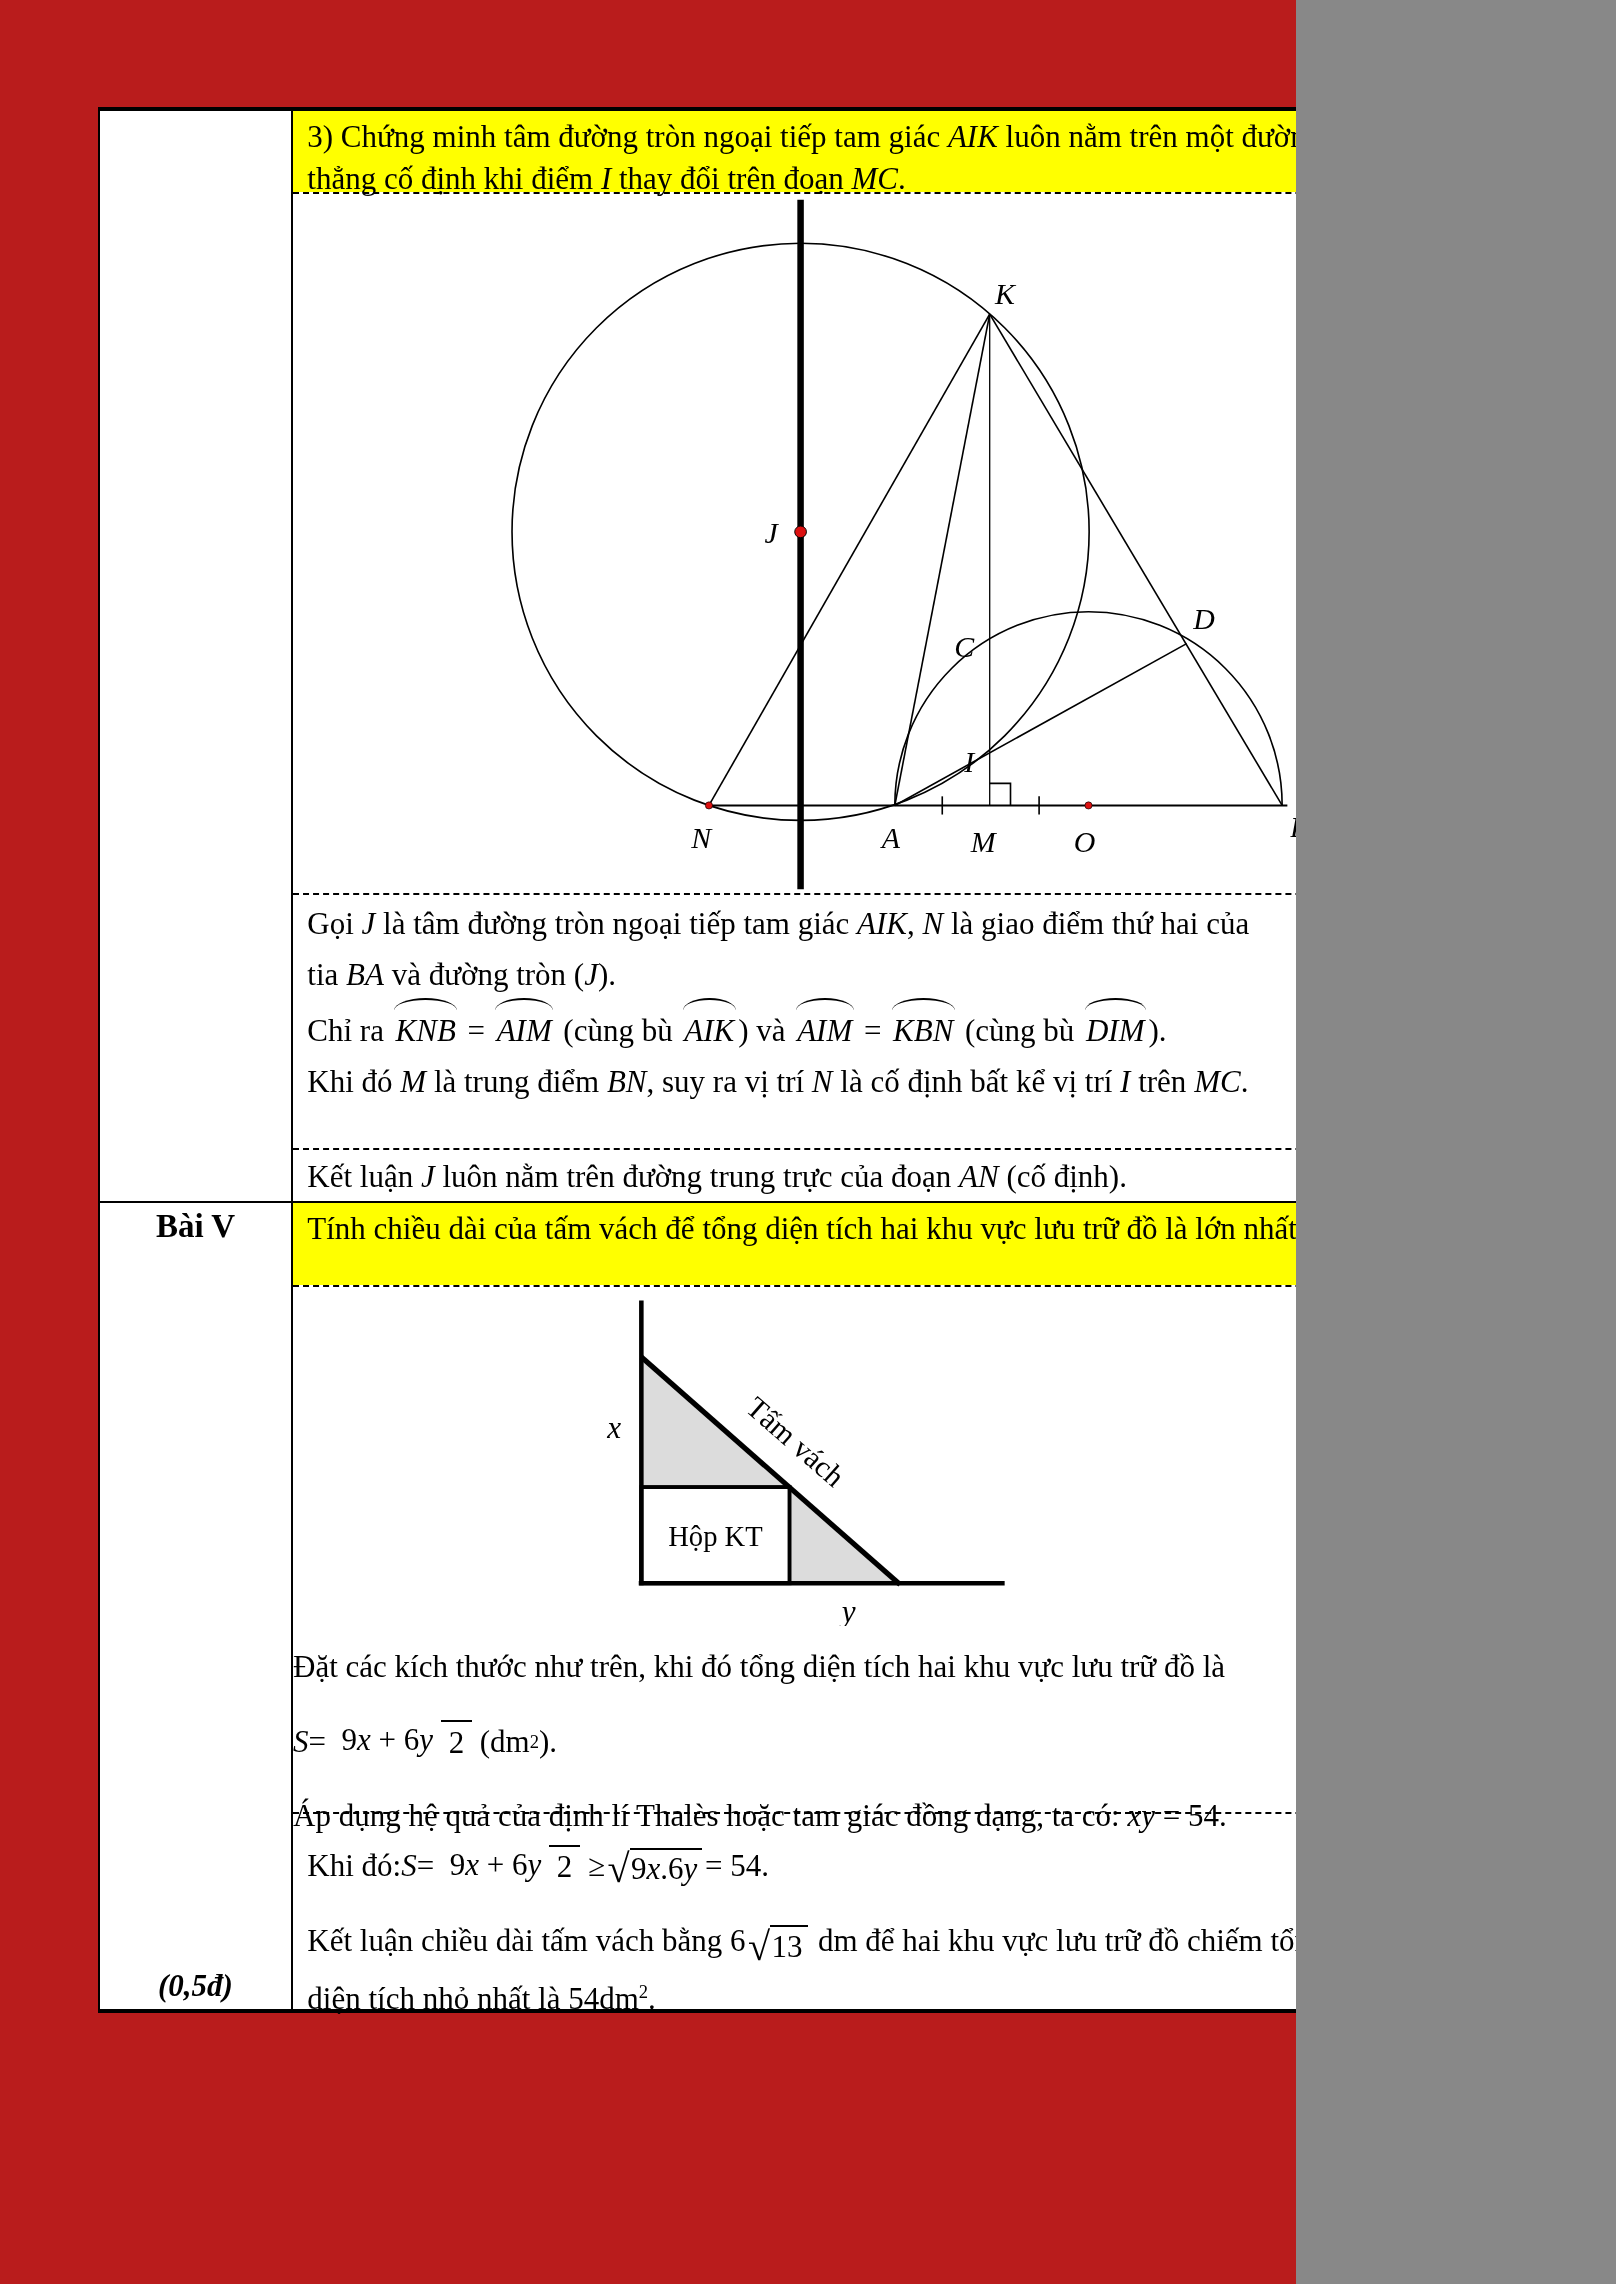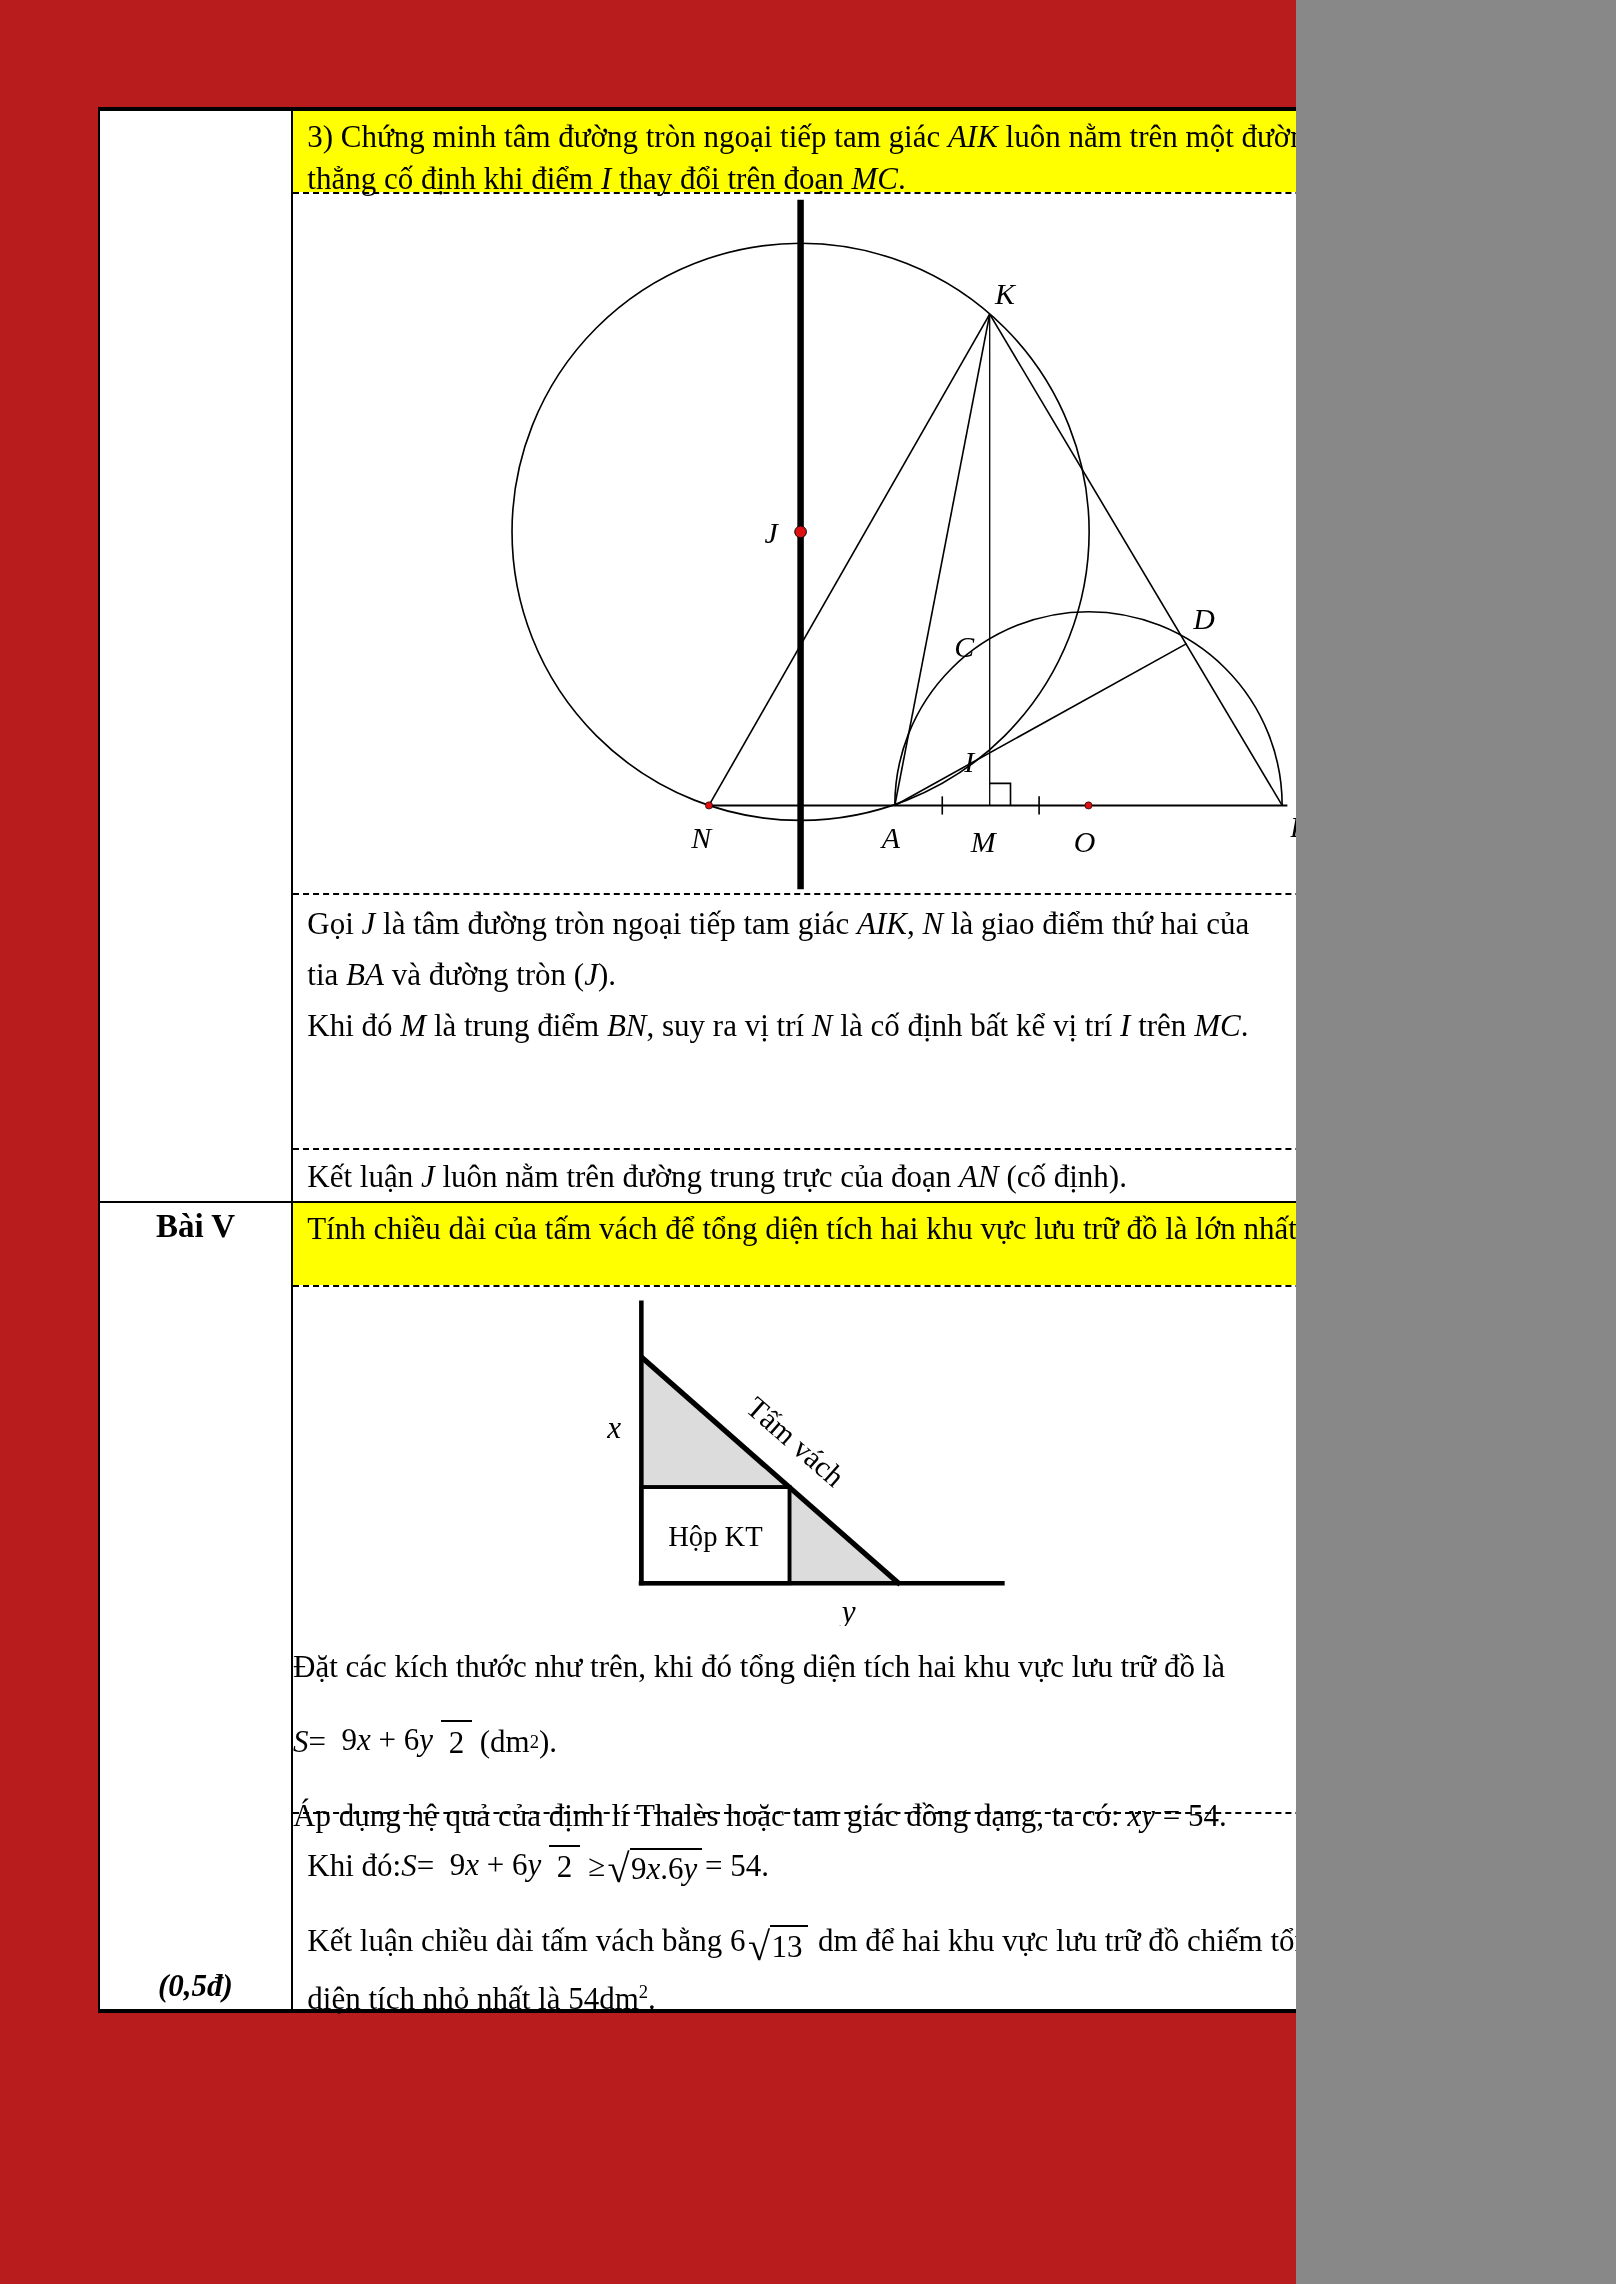--- a/index.html
+++ b/index.html
@@ -142,20 +142,21 @@
               <text x="1534" y="988" font-size="46" font-style="italic">B</text>
             </svg>
           </div>
           <div class="cell-score"></div>
         </div>
 
         <div class="row r-txt1">
           <div class="cell-content">
             <span class="tline"><span>Gọi </span><span class="it">J</span><span> là tâm đường tròn ngoại tiếp tam giác </span><span class="it">AIK</span><span>, </span><span class="it">N</span><span> là giao điểm thứ hai của</span></span>
             <span class="tline"><span>tia </span><span class="it">BA</span><span> và đường tròn (</span><span class="it">J</span><span>).</span></span>
+            <span class="tline hatline"><span>Chỉ ra </span><span class="hat">KNB</span><span> = </span><span class="hat">AIM</span><span> (cùng bù </span><span class="hat">AIK</span><span>) và </span><span class="hat">AIM</span><span> = </span><span class="hat">KBN</span><span> (cùng bù </span><span class="hat">DIM</span><span>).</span></span>
             <span class="tline"><span>Khi đó </span><span class="it">M</span><span> là trung điểm </span><span class="it">BN</span><span>, suy ra vị trí </span><span class="it">N</span><span> là cố định bất kể vị trí </span><span class="it">I</span><span> trên </span><span class="it">MC</span><span>.</span></span>
           </div>
           <div class="cell-score">
               <span>0,25</span>
             </div>
         </div>
 
         <div class="row r-txt2">
           <div class="cell-content">
             <span class="tline"><span>Kết luận </span><span class="it">J</span><span> luôn nằm trên đường trung trực của đoạn </span><span class="it">AN</span><span> (cố định).</span></span>

